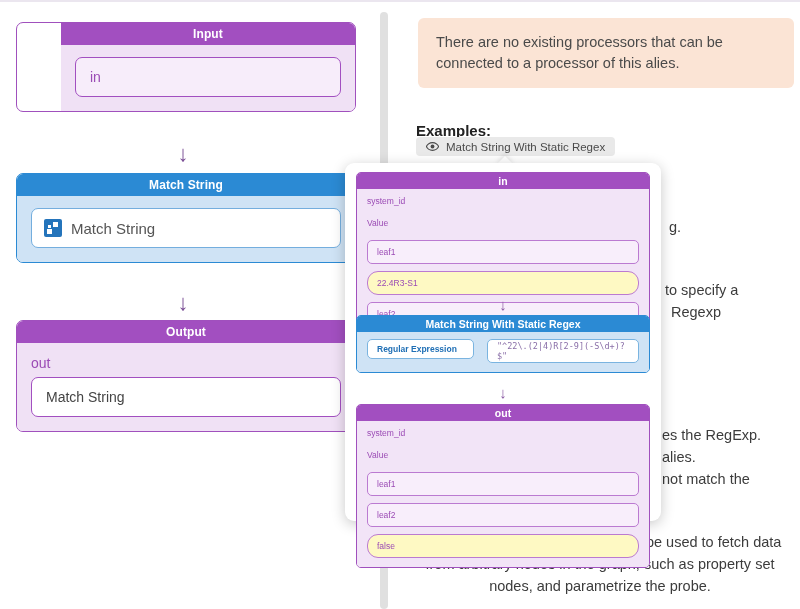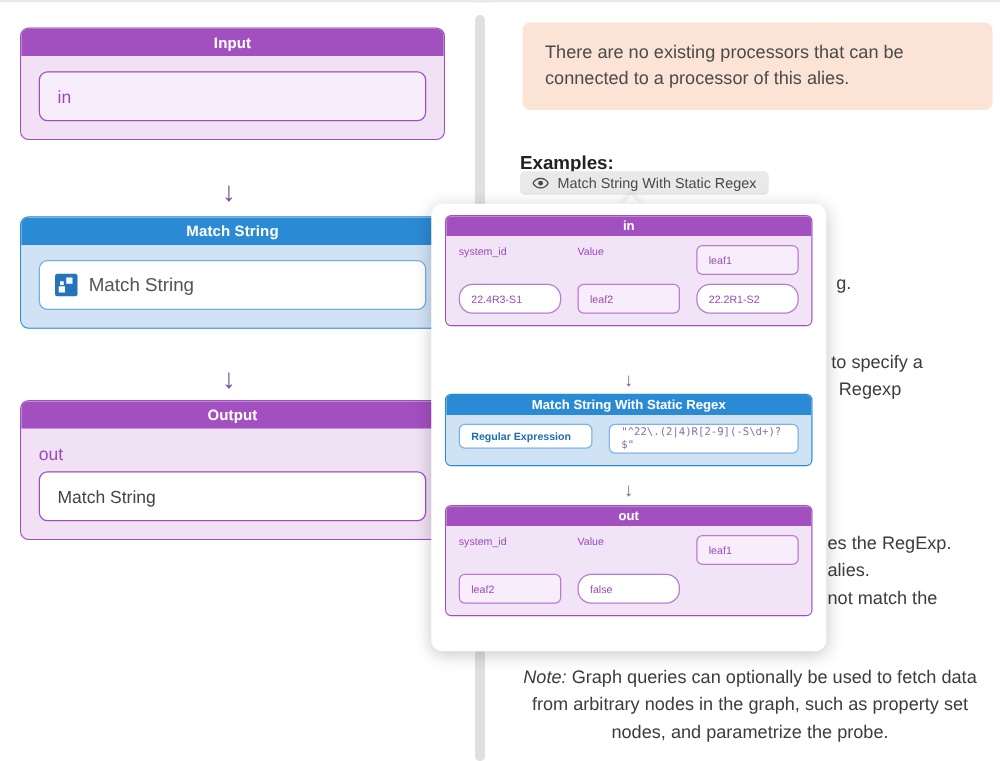--- a/index.html
+++ b/index.html
@@ -102,45 +102,45 @@
   .p-blue .p-head { background:#2b8ad4; }
   .p-blue .p-body { background:#cfe3f5; }
   .p-body { padding:7px 10px 9px 10px; }
 
   .p-colhead { font-size:8.5px; color:#9b4bb5; margin-bottom:5px; }
   .p-cell {
     background:#f8eefb; border:1px solid #bb7ad1; border-radius:5px;
     height:24px; display:flex; align-items:center; padding:0 9px;
     font-size:8.5px; color:#9b4bb5;
   }
-  .p-cell.wide { background:#ffffff;border-radius:11px; }
+  .p-cell.wide { background:#fef9c3;border-radius:11px; }
   .p-cell-blue-label {
     background:#ffffff; border:1px solid #7ab4e0; border-radius:5px;
     height:20px; display:flex; align-items:center; padding:0 9px;
     font-size:8.5px; font-weight:bold; color:#1f6fb5;
   }
   .p-cell-blue-val {
     background:#ffffff; border:1px solid #7ab4e0; border-radius:5px;
     height:24px; display:flex; align-items:center; padding:0 9px;
     font-size:8.5px; color:#8a6fa8;
     font-family:"DejaVu Sans Mono", monospace;
   }
-  .p-grid { display:grid; grid-template-columns: 1fr 1fr 1fr; column-gap:13px; row-gap:7px; }
+  .p-grid { display:grid; grid-template-columns: 1fr; column-gap:13px; row-gap:7px; }
   .p-arrow { position:absolute; width:16px; text-align:center; color:#8a5aa3; font-size:15px; line-height:1; }
 </style>
 </head>
 <body>
 
 <div id="root">
 
   <div class="topline"></div>
 
   <div class="left-pane">
 
-    <div class="node-card node-purple" style="left:16px; top:20px; width:340px;">
+    <div class="node-card node-purple" style="left:16px; top:20px; width:340px;padding-left:44px;">
       <div class="node-head">Input</div>
       <div class="node-body">
         <div class="field-purple">in</div>
       </div>
     </div>
 
     <div class="arrow" style="left:173px; top:141px;">↓</div>
 
     <div class="node-card node-blue" style="left:16px; top:171px; width:340px;">
       <div class="node-head">Match String</div>

